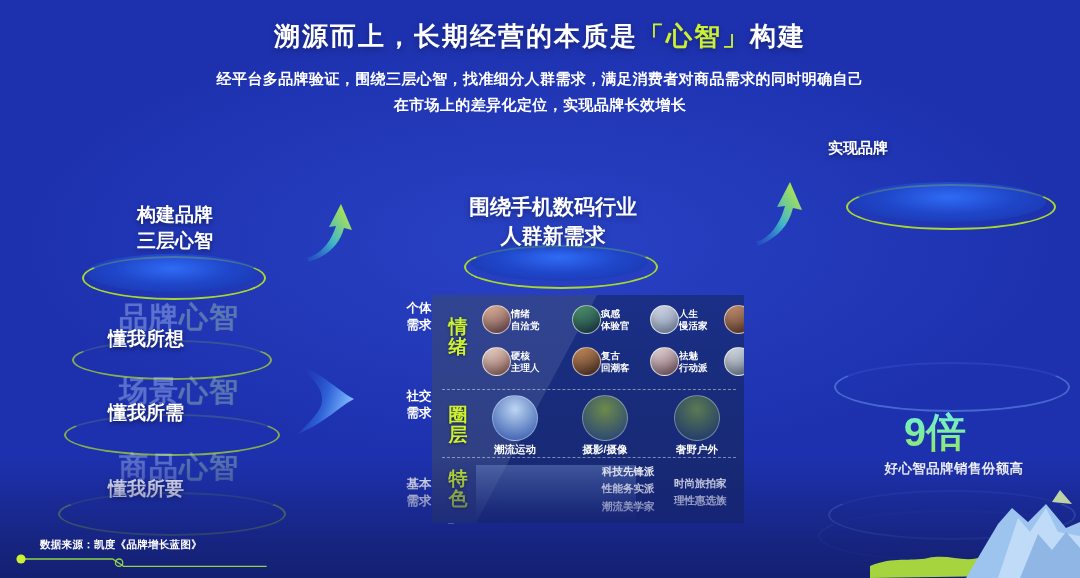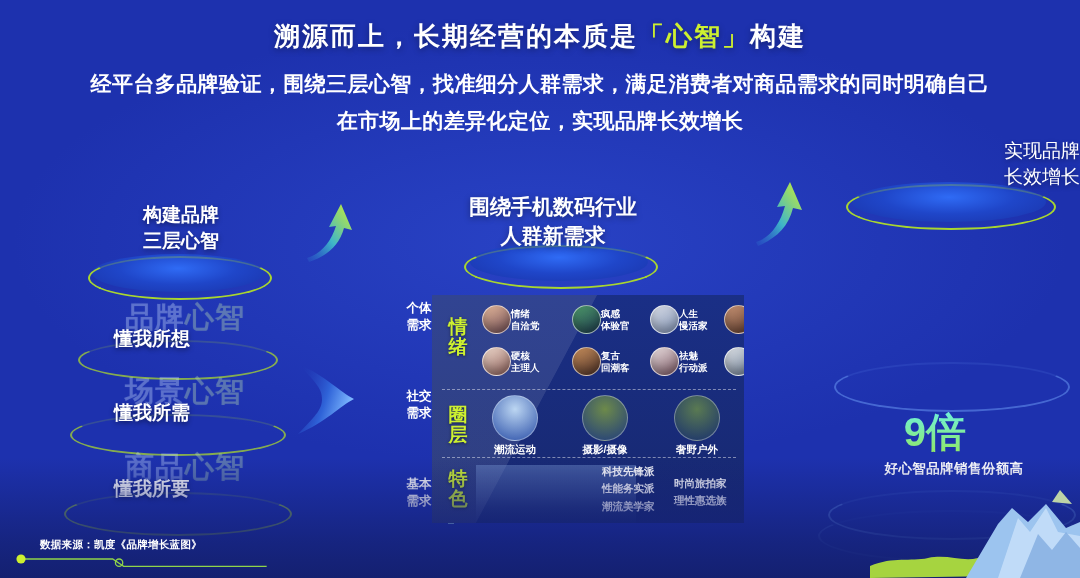--- a/index.html
+++ b/index.html
@@ -15,33 +15,33 @@
     pointer-events:none;}
   .bg-bottom{position:absolute;left:0;right:0;bottom:0;height:120px;
     background:linear-gradient(180deg, rgba(21,34,120,0) 0%, rgba(21,34,120,.85) 70%, rgba(20,32,112,1) 100%);
     pointer-events:none;}
 
   
   .header{position:absolute;top:22px;left:0;right:0;text-align:center;}
   .title{font-size:26px;font-weight:bold;letter-spacing:2px;line-height:1.15;
          text-shadow:0 2px 6px rgba(0,0,0,.35);white-space:nowrap;}
   .title .hl{color:#cdf030;}
-  .subtitle{margin-top:14px;font-size:21px;font-weight:bold;line-height:1.75;
+  .subtitle{margin-top:14px;font-size:15px;font-weight:bold;line-height:1.75;
             letter-spacing:.4px;color:#ffffff;}
 
   
   .disc{position:absolute;border-radius:50%;
         background:radial-gradient(ellipse at 50% 38%, #2f6bf5 0%, #1f46c9 48%, #1a33a8 100%);
         box-shadow:0 0 0 2px rgba(170,220,60,.0);}
   .disc-ring{position:absolute;border-radius:50%;border:2px solid #a9d62f;
              border-top-color:rgba(169,214,47,.28);}
   .disc-ring.faint{border-color:rgba(169,214,47,.75);border-top-color:rgba(169,214,47,.18);}
 
   
-  .left-col{position:absolute;left:80px;top:196px;width:280px;height:330px;}
+  .left-col{position:absolute;left:74px;top:196px;width:280px;height:330px;}
   .ptitle{position:absolute;left:0;right:78px;top:6px;text-align:center;
           font-size:19px;font-weight:bold;line-height:1.35;z-index:5;
           text-shadow:0 2px 5px rgba(0,0,0,.4);}
   .tier{position:absolute;left:0;width:206px;height:70px;}
   .tier .ghost{position:absolute;left:2px;top:-2px;width:100%;text-align:center;
      font-size:29px;font-weight:bold;letter-spacing:1px;
      color:rgba(255,255,255,.16);
      text-shadow:0 0 1px rgba(160,200,255,.25);}
   .tier .ghost .g2{color:rgba(190,225,120,.22);}
   .tier .lbl{position:absolute;left:34px;top:26px;width:100%;
@@ -82,22 +82,22 @@
   .circle-item{position:absolute;text-align:center;width:86px;}
   .circle-item .cname{font-size:10.5px;font-weight:bold;margin-top:2px;white-space:nowrap;}
   .feat-col{position:absolute;font-size:10.5px;font-weight:bold;line-height:1.65;white-space:nowrap;}
   .crowd{position:absolute;left:44px;bottom:0;width:160px;height:58px;
      background:linear-gradient(180deg,rgba(120,150,210,.45),rgba(90,120,190,.15));
      -webkit-mask-image:linear-gradient(180deg,#000 55%,rgba(0,0,0,.25) 100%);
      mask-image:linear-gradient(180deg,#000 55%,rgba(0,0,0,.25) 100%);}
 
   
   .right-col{position:absolute;left:828px;top:138px;width:252px;height:400px;}
-  .rtitle{position:absolute;left:0;right:0;top:0;text-align:right;
-    font-size:19px;font-weight:normal;line-height:1.38;z-index:5;
+  .rtitle{position:absolute;left:0;right:0;top:0;text-align:left;
+    font-size:15px;font-weight:bold;line-height:1.38;z-index:5;
     text-shadow:0 2px 5px rgba(0,0,0,.4);}
   .stat{position:absolute;left:0;right:0;text-align:center;}
   .stat .num{font-size:40px;font-weight:bold;line-height:1;
     background:linear-gradient(180deg,#6ff0d8 0%,#8fe86a 100%);
     -webkit-background-clip:text;background-clip:text;color:transparent;
     display:inline-block;vertical-align:middle;}
   .stat .desc{font-size:13.5px;font-weight:bold;margin-top:8px;letter-spacing:.4px;}
 
   
   .src{position:absolute;left:40px;top:538px;font-size:10.5px;font-weight:bold;
@@ -313,21 +313,20 @@
   </div>
 </div>
 
 <svg class="rise-arrow" style="left:752px;top:168px;" width="62" height="80" viewBox="0 0 62 80">
   <path d="M4,74 C18,70 28,56 33,38 L25,39 L38,14 L50,42 L41,40 C36,60 24,70 6,78 Z" fill="url(#ga1)"></path>
 </svg>
 
 <div class="right-col">
   <div class="rtitle">
     <div>实现品牌</div>
-    <div>长效增长</div>
   </div>
   <div class="disc" style="left:24px;top:44px;width:194px;height:40px;"></div>
   <div class="disc-ring" style="left:18px;top:46px;width:206px;height:42px;"></div>
 
   <div class="disc-ring" style="left:6px;top:224px;width:232px;height:46px;border-color:rgba(120,170,255,.45);border-top-color:rgba(120,170,255,.12);"></div>
 
   <div class="stat" style="top:274px;">
     <span class="num">9倍</span>
     <svg width="30" height="36" viewBox="0 0 30 36" style="vertical-align:middle;margin-left:4px;">
       <path d="M1,34 C10,31 16,24 18,13 L10,14 L17,1 L27,17 L21,15 C19,26 12,32 3,35 Z" fill="url(#gup)"></path>

